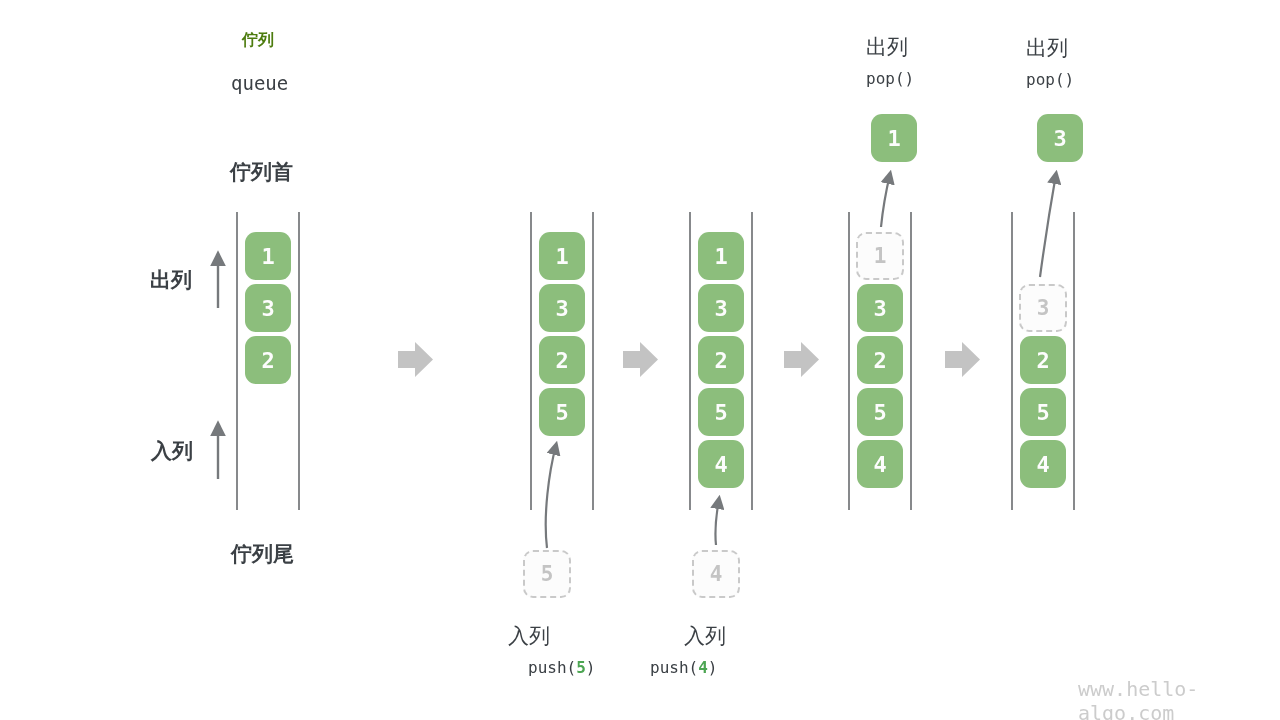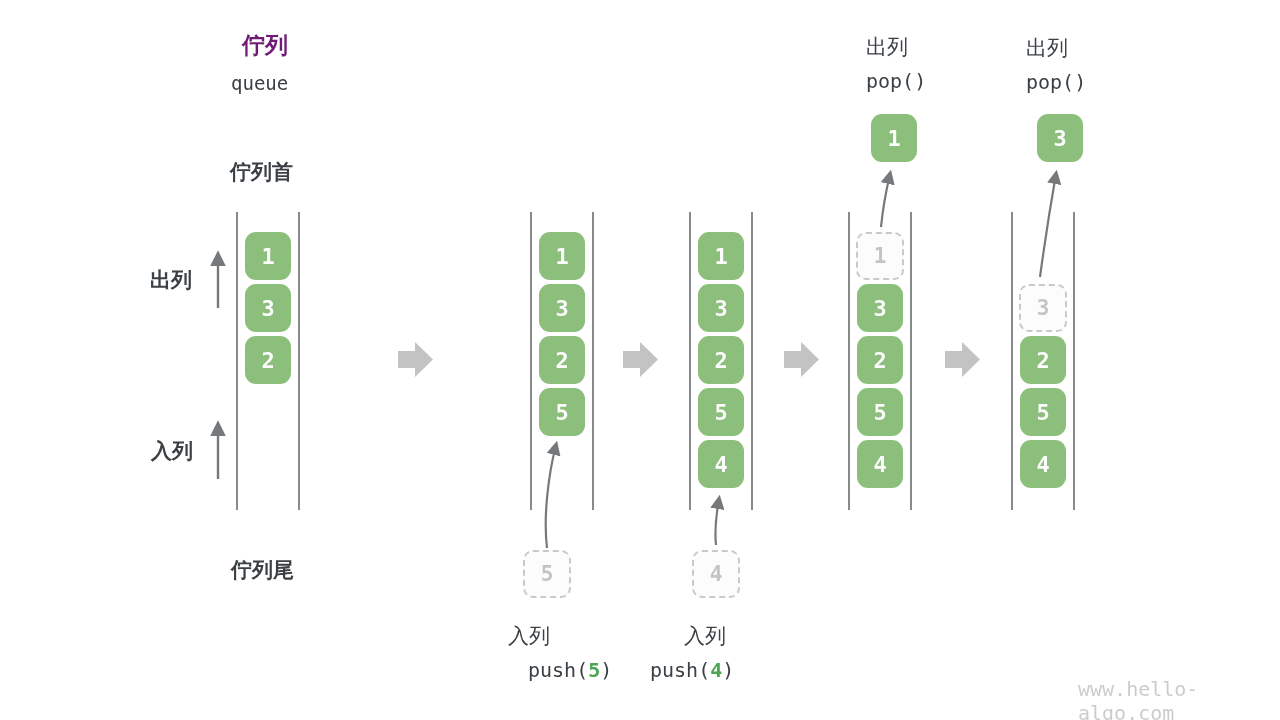--- a/index.html
+++ b/index.html
@@ -26,23 +26,23 @@
     position:absolute;width:44px;height:44px;
     background:#fcfcfc;
     border:2px dashed #c9c9c9;border-radius:10px;
     color:#c4c4c4;
     font-family:"DejaVu Sans Mono","Liberation Mono",monospace;
     font-weight:bold;font-size:21px;
     display:flex;align-items:center;justify-content:center;
   }
 
   
-  .title-zh{font-size:23px;font-weight:bold;color:#701a75;}
+  .title-zh{font-size:16px;font-weight:bold;color:#4d7c0f;}
   .zh-bold{font-size:21px;font-weight:bold;color:#3b4045;}
-  .mono{font-family:"DejaVu Sans Mono","Liberation Mono",monospace;font-size:20px;color:#3b4045;}
+  .mono{font-family:"DejaVu Sans Mono","Liberation Mono",monospace;font-size:16px;color:#3b4045;}
   .op-zh{font-size:21px;color:#3b4045;}
   .green-arg{color:#4CA552;font-weight:bold;}
   .watermark{font-family:"DejaVu Sans Mono","Liberation Mono",monospace;font-size:20px;color:#cccccc;}
 </style>
 </head>
 <body>
 
 <div class="canvas">
 
   <svg class="overlay">
@@ -82,21 +82,21 @@
       <polygon points="623,351 640,351 640,342 658,359.5 640,377 640,368 623,368"></polygon>
       <polygon points="784,351 801,351 801,342 819,359.5 801,377 801,368 784,368"></polygon>
       <polygon points="945,351 962,351 962,342 980,359.5 962,377 962,368 945,368"></polygon>
     </g>
   </svg>
 
   <div class="abs title-zh" style="left:242px;top:30px;">佇列</div>
   <div class="abs mono" style="left:231px;top:72px;font-size:19px;">queue</div>
 
   <div class="abs zh-bold" style="left:230px;top:158px;">佇列首</div>
-  <div class="abs zh-bold" style="left:231px;top:556px;">佇列尾</div>
+  <div class="abs zh-bold" style="left:231px;top:540px;">佇列尾</div>
   <div class="abs zh-bold" style="left:150px;top:266px;">出列</div>
   <div class="abs zh-bold" style="left:151px;top:437px;">入列</div>
 
   <div class="qitem" style="left:245px;top:232px;">1</div>
   <div class="qitem" style="left:245px;top:284px;">3</div>
   <div class="qitem" style="left:245px;top:336px;">2</div>
 
   <div class="qitem" style="left:539px;top:232px;">1</div>
   <div class="qitem" style="left:539px;top:284px;">3</div>
   <div class="qitem" style="left:539px;top:336px;">2</div>

